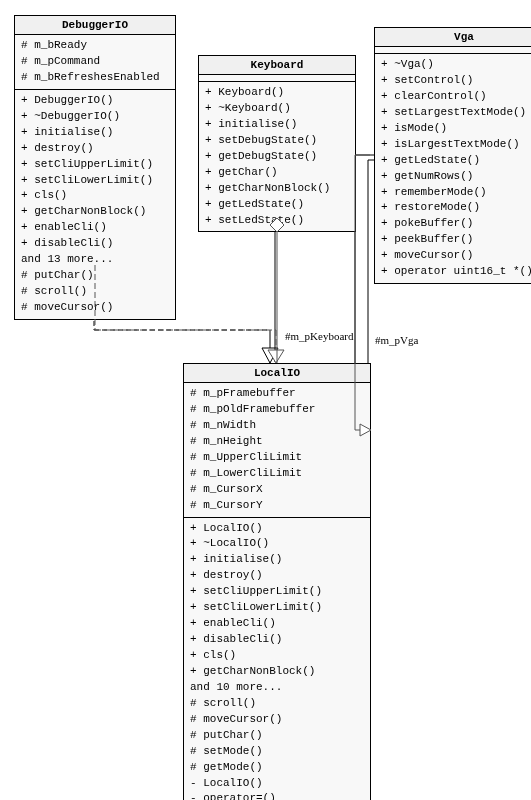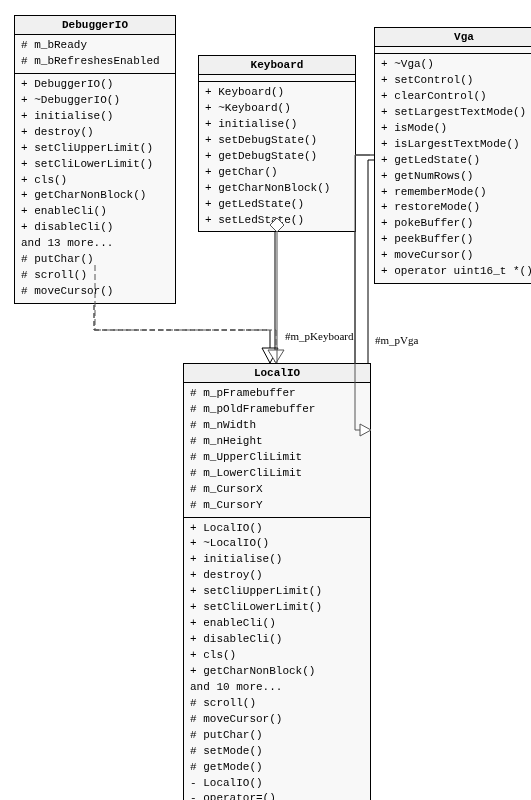--- a/index.html
+++ b/index.html
@@ -91,20 +91,21 @@
     <line x1="355" y1="410" x2="368" y2="410" stroke="#000" stroke-width="1"></line>
 
     <polygon points="368,410 356,404 356,416" fill="white" stroke="#000" stroke-width="1"></polygon>
 
   </svg>
 
   <div class="uml-box" style="left:14px; top:15px; width:162px;">
     <div class="box-header">DebuggerIO</div>
     <div class="box-section">
       <p># m_bReady</p>
+      <p># m_pCommand</p>
       <p># m_bRefreshesEnabled</p>
     </div>
     <div class="box-section">
       <p>+ DebuggerIO()</p>
       <p>+ ~DebuggerIO()</p>
       <p>+ initialise()</p>
       <p>+ destroy()</p>
       <p>+ setCliUpperLimit()</p>
       <p>+ setCliLowerLimit()</p>
       <p>+ cls()</p>

